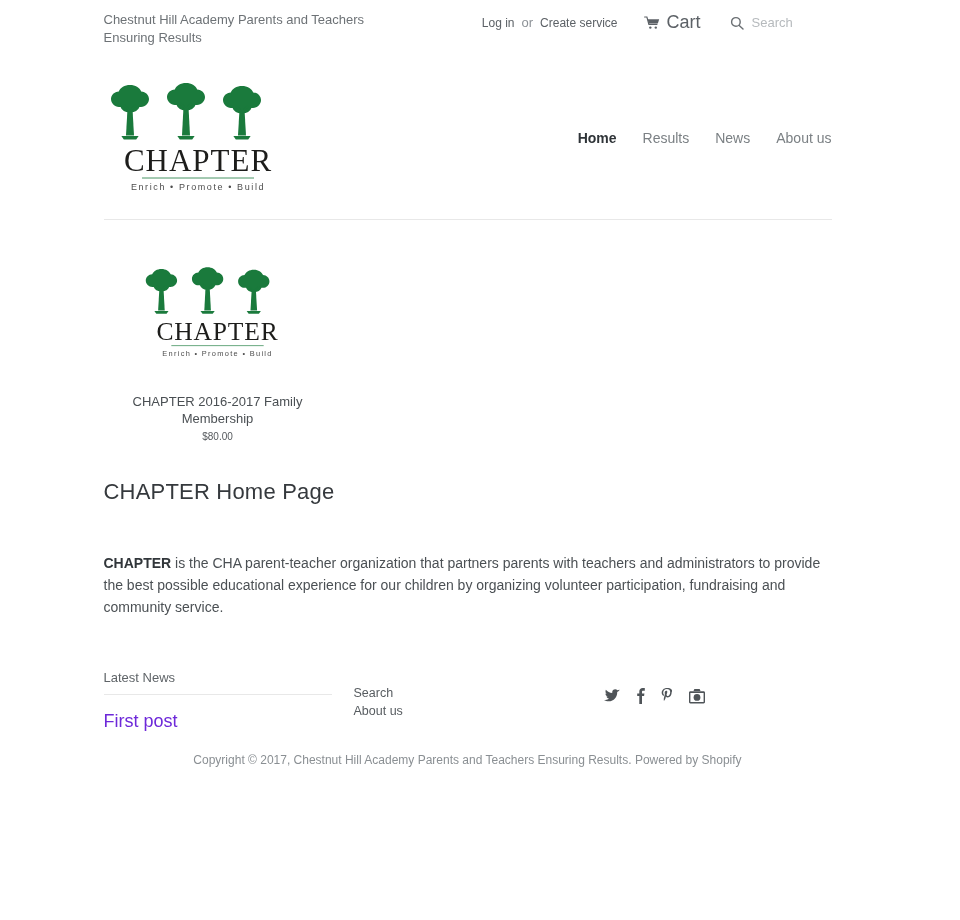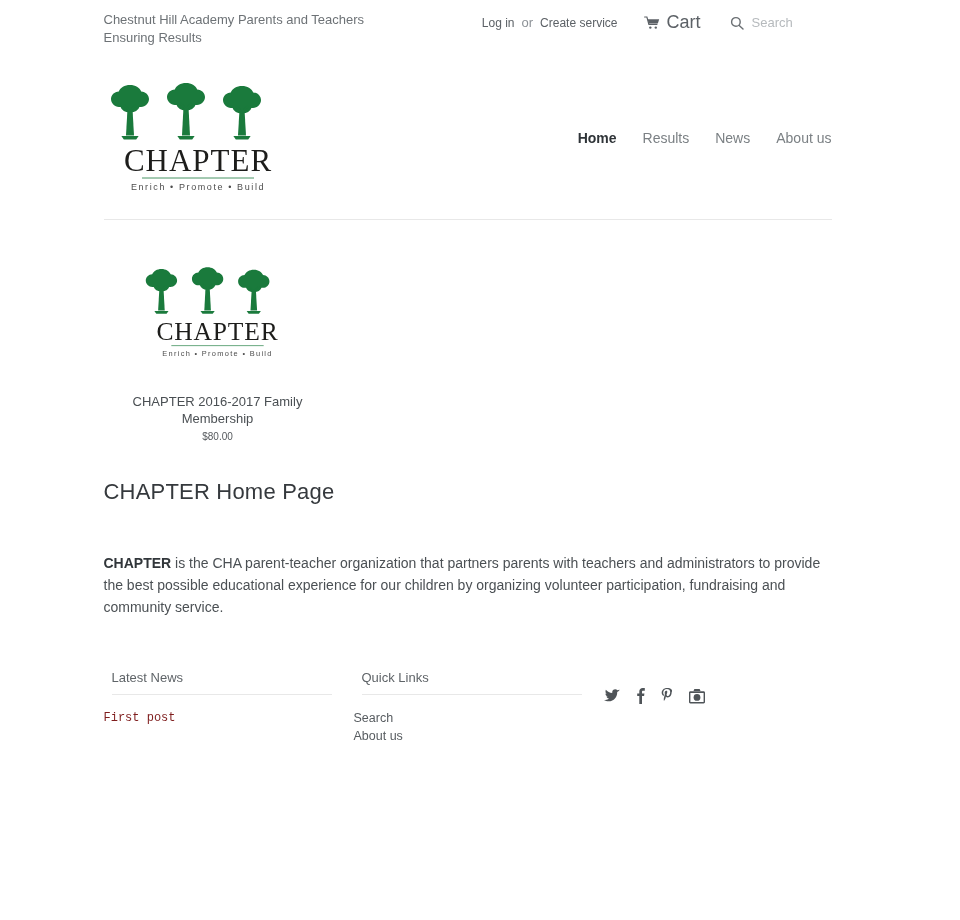--- a/index.html
+++ b/index.html
@@ -85,24 +85,24 @@
     font-size: 14px; line-height: 22px; color: #4b5054;
   }
   .rte b { font-weight: bold; color: #31363a; }
 
   
   .footer { margin-top: 52px; display: flex; }
   .footer-col { width: 228px; margin-right: 22px; }
   .footer-col:last-child { margin-right: 0; }
   .footer-title {
     font-size: 13px; color: #5f6468; font-weight: normal;
-    margin: 0 0 10px 8px; padding-bottom: 9px;
+    margin: 0 0 10px 0; padding-bottom: 9px;
     border-bottom: 1px solid #e8e8e8;
   }
-  .news-title { font-size: 12px; color: #7f1d1d; margin-top: 16px; font-family: Liberation Mono, monospace; }
+  .news-title { font-size: 18px; color: #6d28d9; margin-top: 16px; }
   .news-body { font-size: 12.5px; line-height: 17px; color: #575c60; margin-top: 10px; width: 220px; }
   .quick-link { display: block; font-size: 12.5px; color: #575c60; text-decoration: none; margin-top: 16px; }
   .quick-link + .quick-link { margin-top: 4px; }
   .social { display: flex; align-items: center; margin-top: 18px; }
   .social a { margin-right: 16px; color: #4f5458; display: inline-block; line-height: 0; }
 
   
   .payments {
     display: flex; justify-content: center; align-items: center;
     margin-top: 36px;
@@ -262,21 +262,20 @@
 
   <div class="container">
     <div class="footer">
 
       <div class="footer-col">
         <h4 class="footer-title">Latest News</h4>
         <a class="news-title" href="#" style="display:block;text-decoration:none;">First post</a>
       </div>
 
       <div class="footer-col">
-        <h4 class="footer-title">Quick Links</h4>
         <a class="quick-link" href="#">Search</a>
         <a class="quick-link" href="#">About us</a>
       </div>
 
       <div class="footer-col">
         <div class="social">
           <a href="#">
             <svg width="16" height="14" viewBox="0 0 16 14" fill="#4f5458">
                 <path d="M16 1.7c-.6.3-1.2.4-1.9.5.7-.4 1.2-1 1.4-1.8-.6.4-1.3.6-2.1.8C12.9.7 12.1.3 11.2.3 9.5.3 8.2 1.6 8.2 3.3c0 .2 0 .5.1.7C5.7 3.9 3.4 2.7 1.9.8c-.3.5-.4 1-.4 1.6 0 1 .5 2 1.3 2.5-.5 0-1-.1-1.4-.4 0 1.5 1 2.7 2.4 3-.2.1-.5.1-.8.1-.2 0-.4 0-.6-.1.4 1.2 1.5 2.1 2.8 2.1-1 .8-2.3 1.3-3.8 1.3H0c1.3.9 2.9 1.4 4.6 1.4 5.5 0 8.6-4.6 8.6-8.6V3c.6-.4 1.2-1 1.6-1.6"></path>
               </svg>
@@ -298,14 +297,18 @@
               <path d="M5.4 0h5.2l.9 1.9H4.5z"></path>
             </svg>
           </a>
         </div>
       </div>
 
     </div>
   </div>
 
 
+  <div class="copyright">
+    <span>Copyright © 2017, Chestnut Hill Academy Parents and Teachers Ensuring Results.</span>
+    <a href="#">Powered by Shopify</a>
+  </div>
 
 </div>
 
 </body></html>

